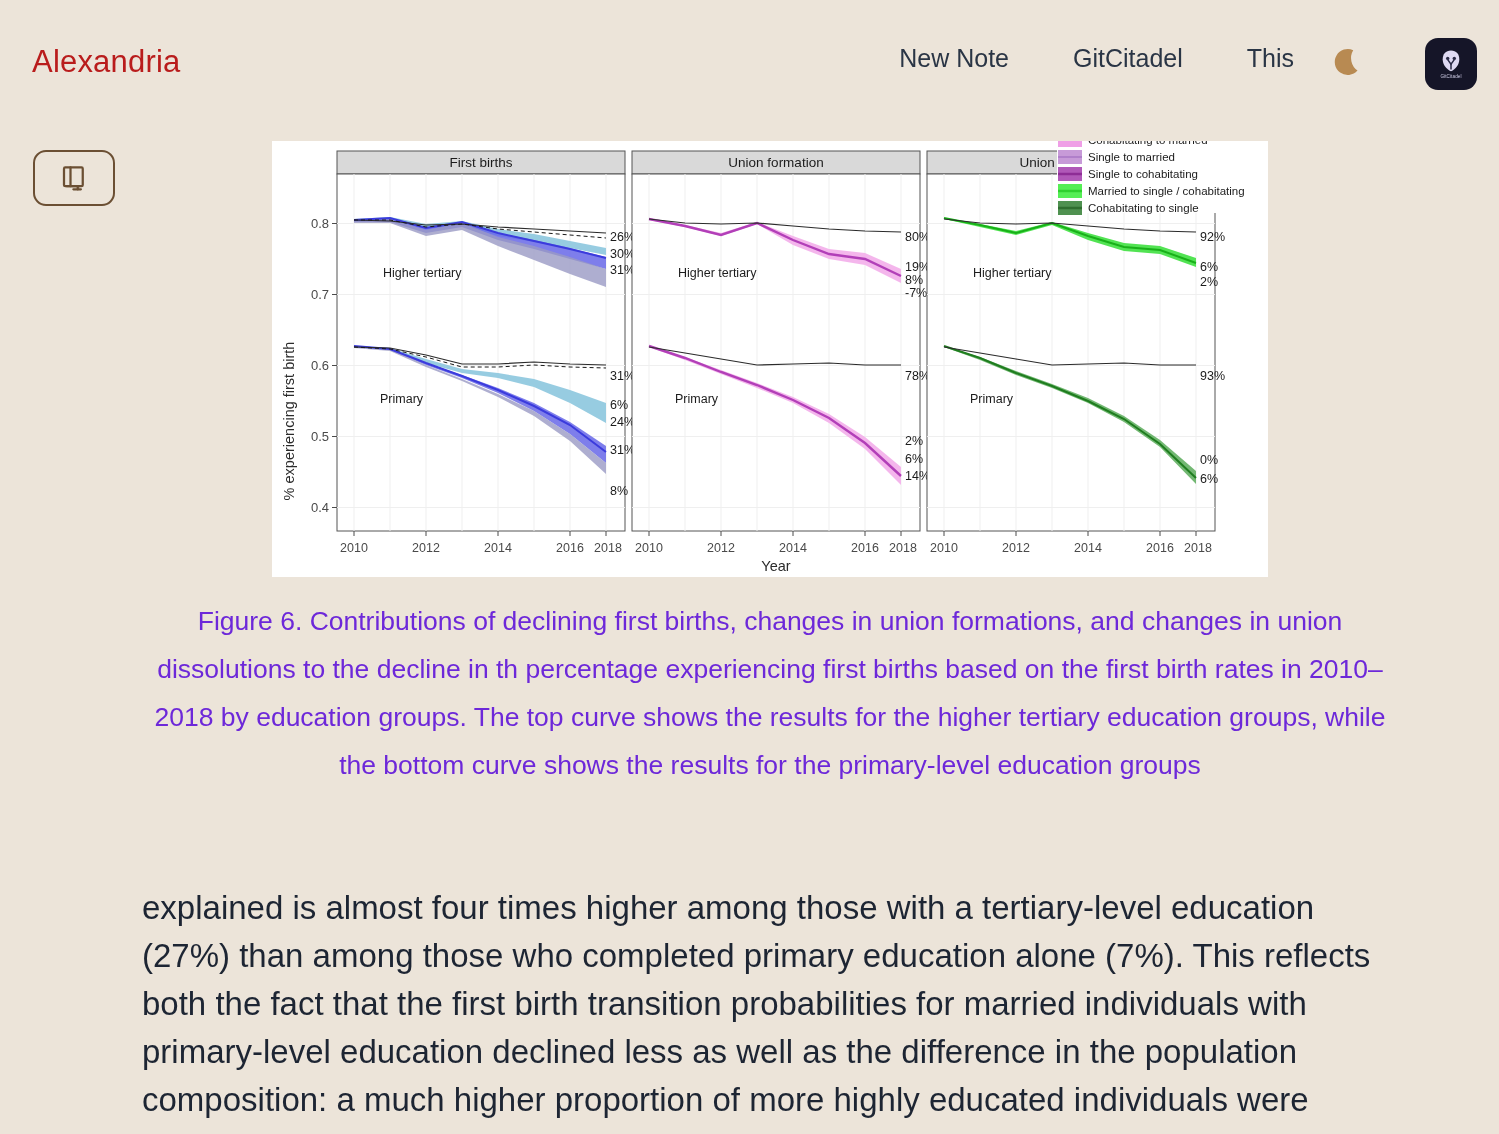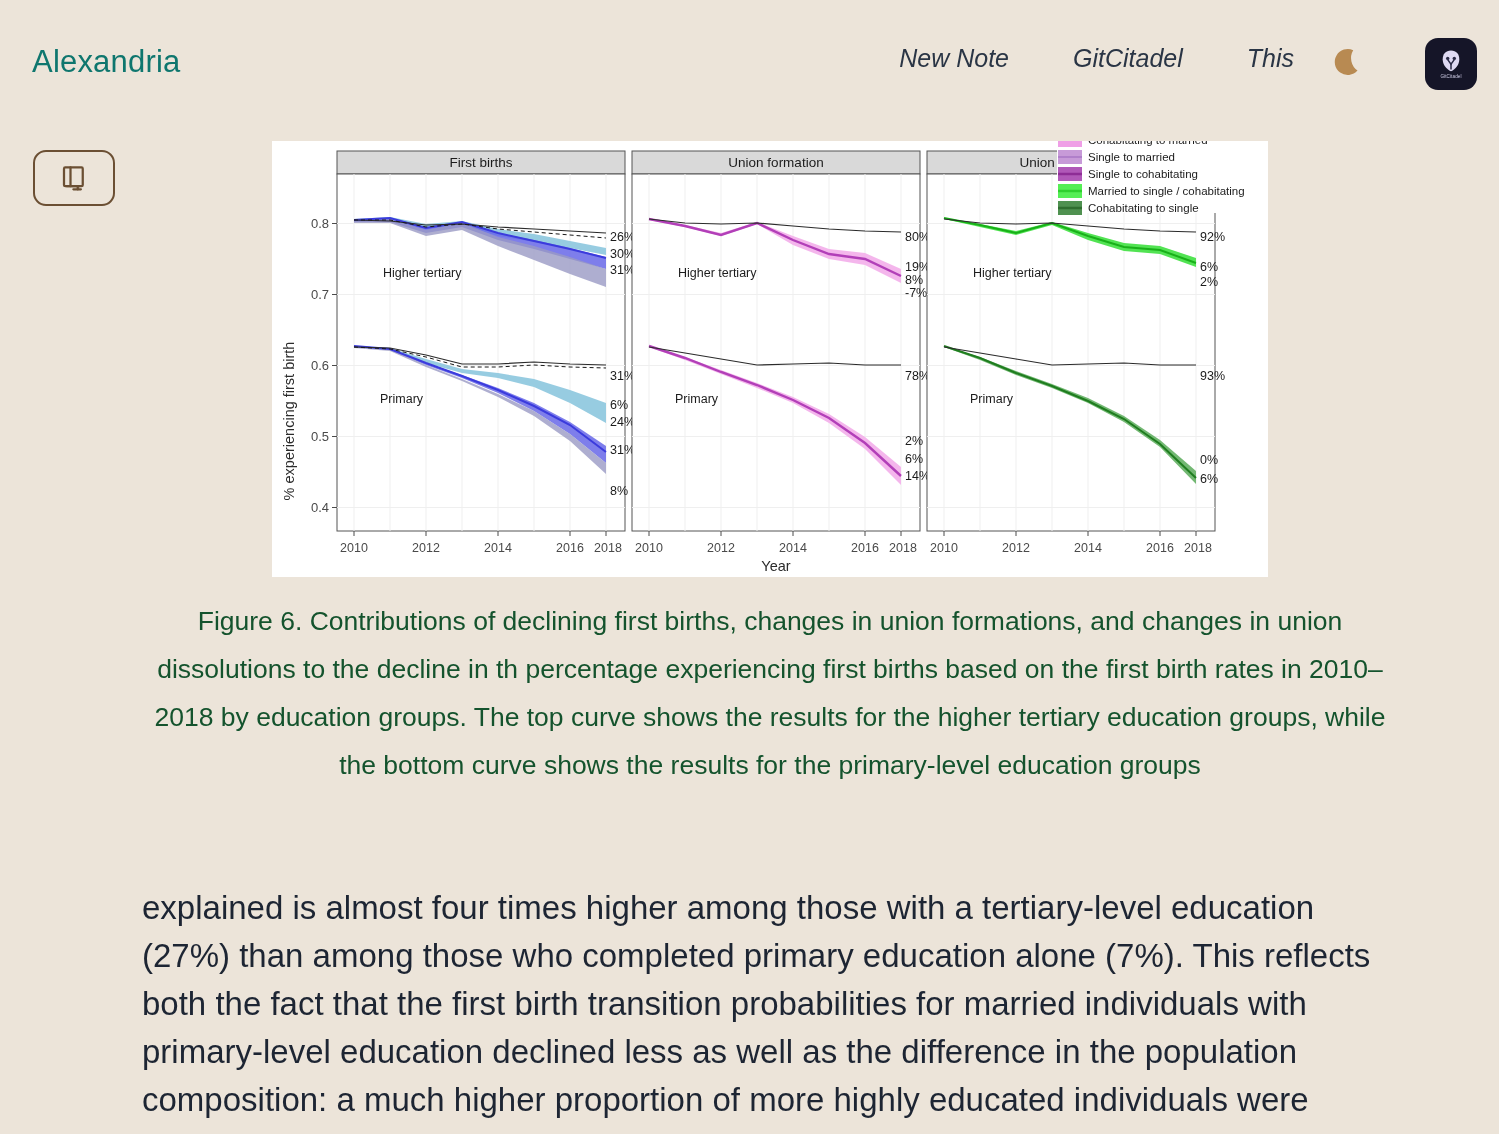--- a/index.html
+++ b/index.html
@@ -12,26 +12,26 @@
   }
   body { position: relative; }
 
   
   .topbar {
     position: absolute; top: 0; left: 0; width: 1499px; height: 128px;
     display: flex; align-items: center;
   }
   .brand {
     position: absolute; left: 32px; top: 44px;
-    font-size: 31px; color: #0f766e; letter-spacing: .2px;
+    font-size: 31px; color: #b91c1c; letter-spacing: .2px;
     font-weight: 400;
   }
   .nav-links {
     position: absolute; right: 205px; top: 44px;
-    display: flex; align-items: center; gap: 64px; font-style: italic;
+    display: flex; align-items: center; gap: 64px;
   }
   .nav-link {
     font-size: 25px; color: #2a3545; text-decoration: none;
     white-space: nowrap;
   }
   .moon-btn {
     position: absolute; right: 128px; top: 42px;
     width: 44px; height: 44px; cursor: pointer;
     display: flex; align-items: center; justify-content: center;
     background: none; border: none; padding: 0;
@@ -66,21 +66,21 @@
     background: #ffffff; overflow: hidden;
   }
   .plot-svg { display: block; }
 
   
   .caption {
     position: absolute; left: 142px; top: 597px;
     width: 1256px;
     text-align: center;
     font-size: 26.5px; line-height: 48px;
-    color: #14532d;
+    color: #6d28d9;
   }
 
   
   .body-par {
     position: absolute; left: 142px; top: 884px;
     width: 1256px;
     text-align: left;
     font-size: 33px; line-height: 48px;
     color: #1d2533;
   }

